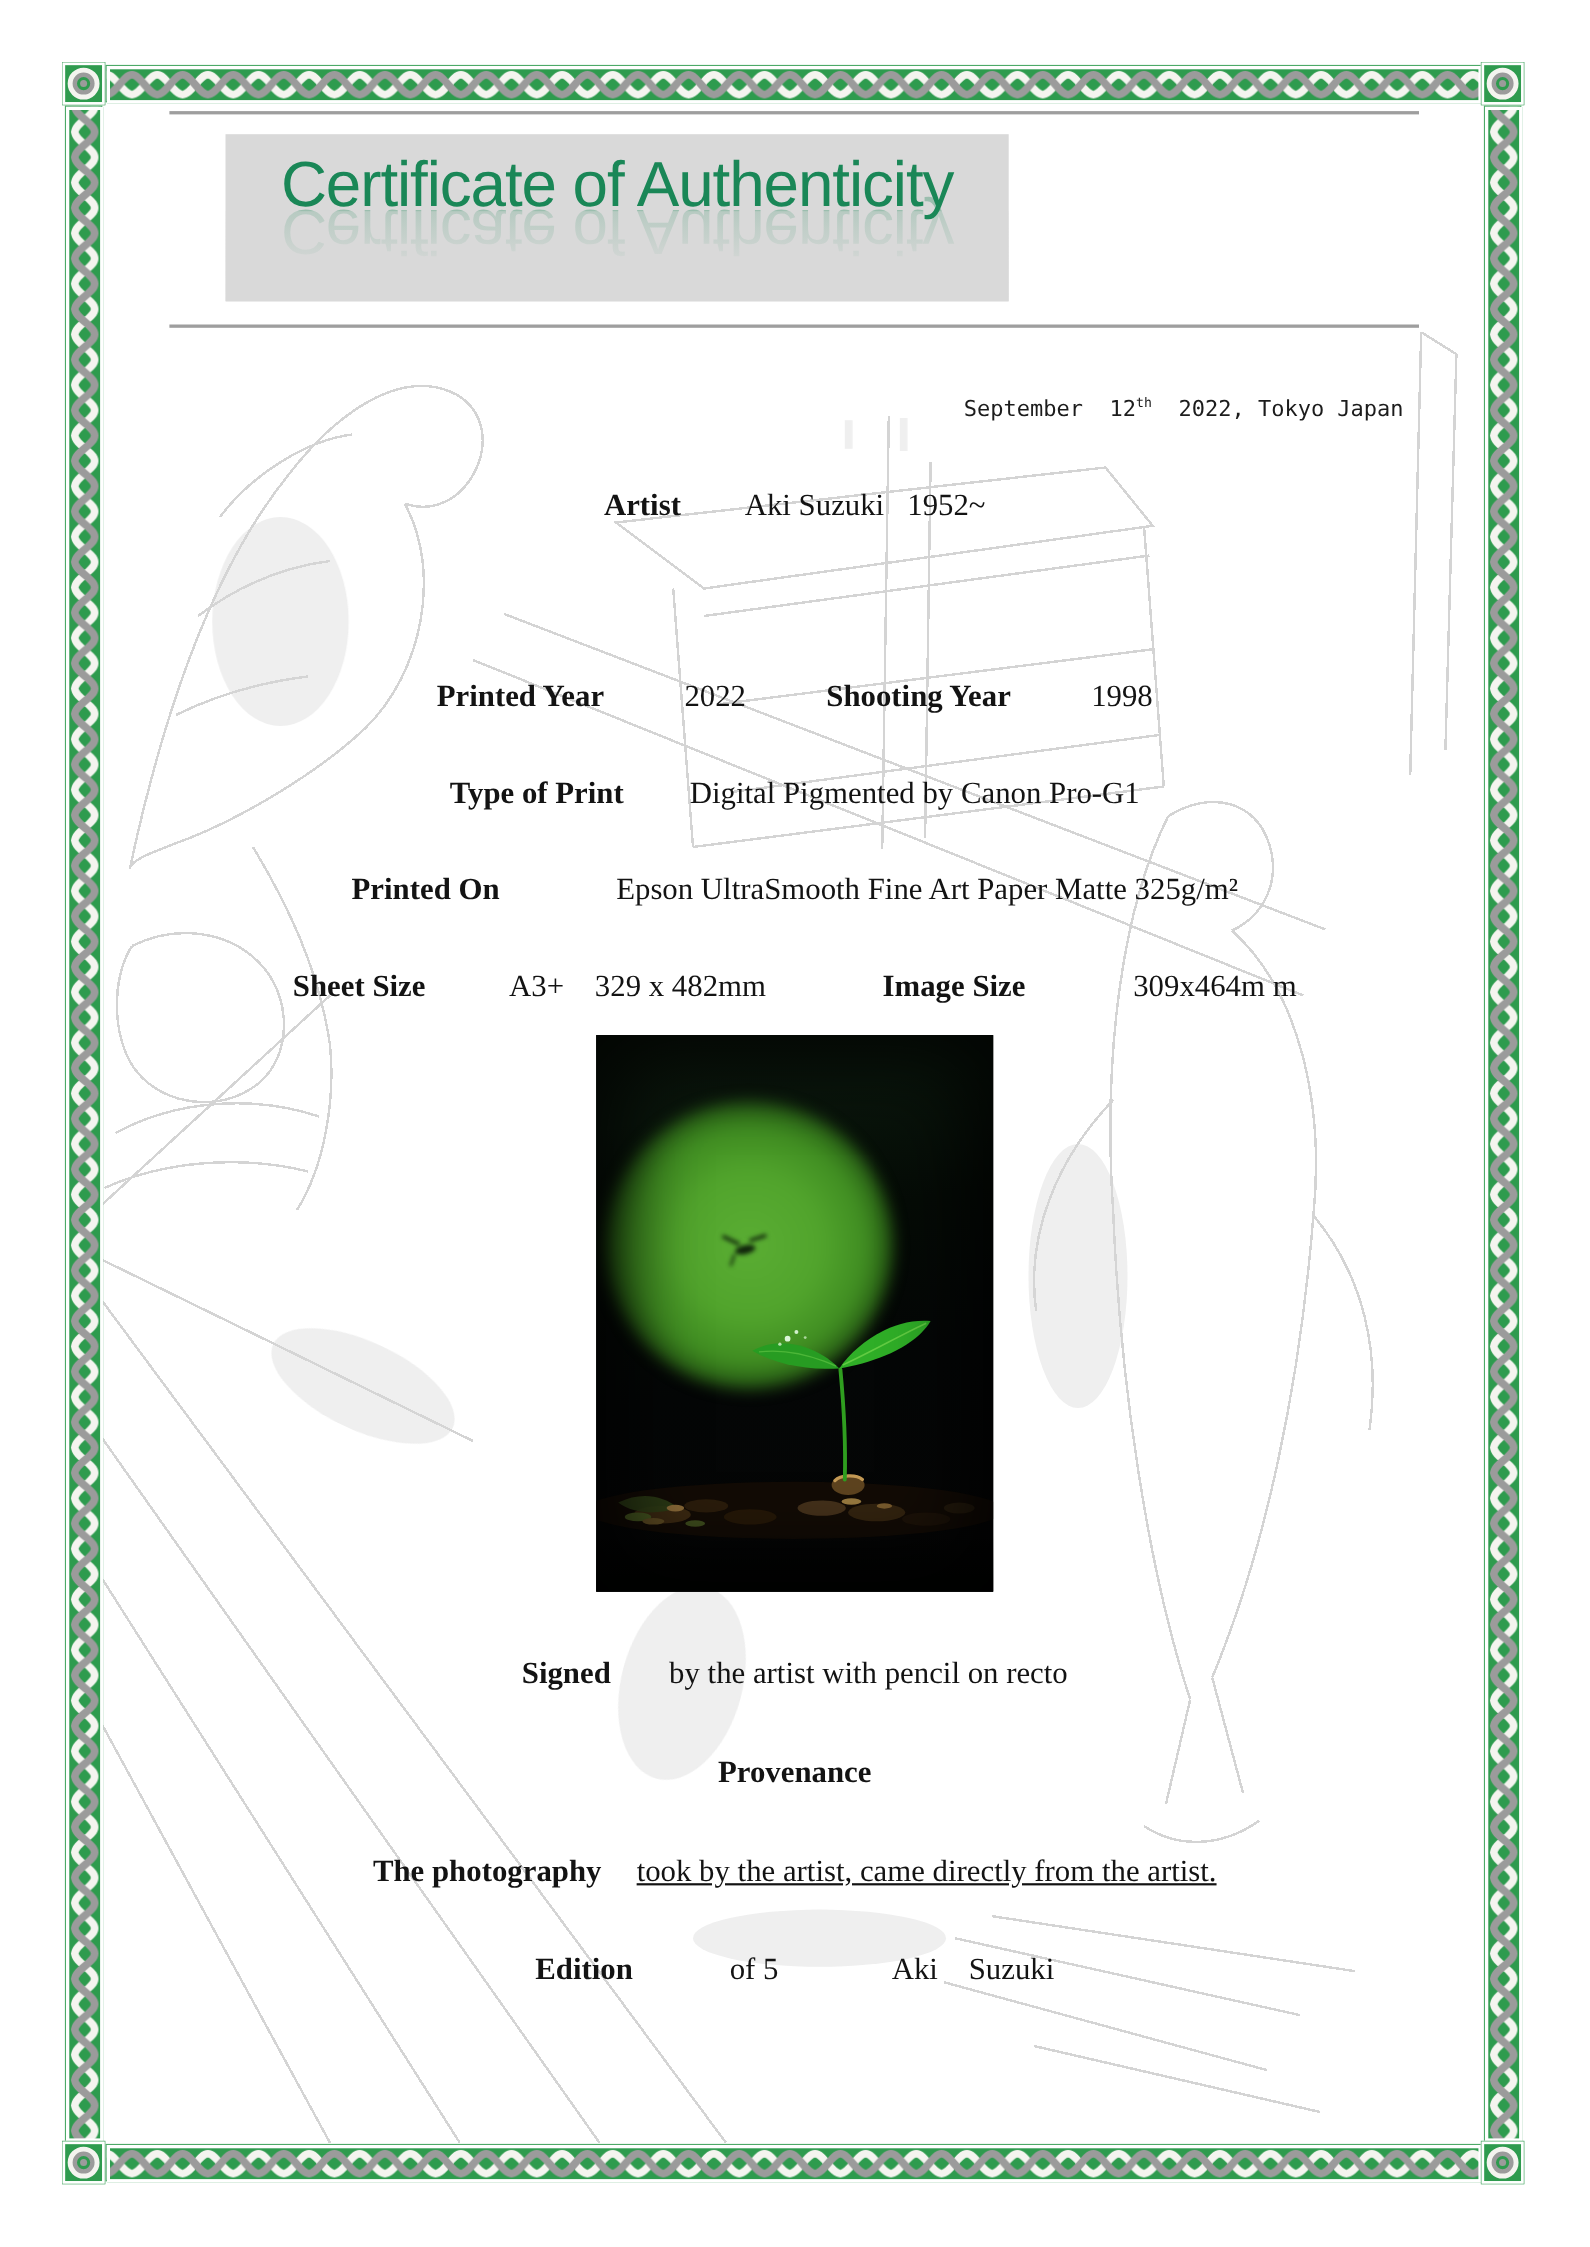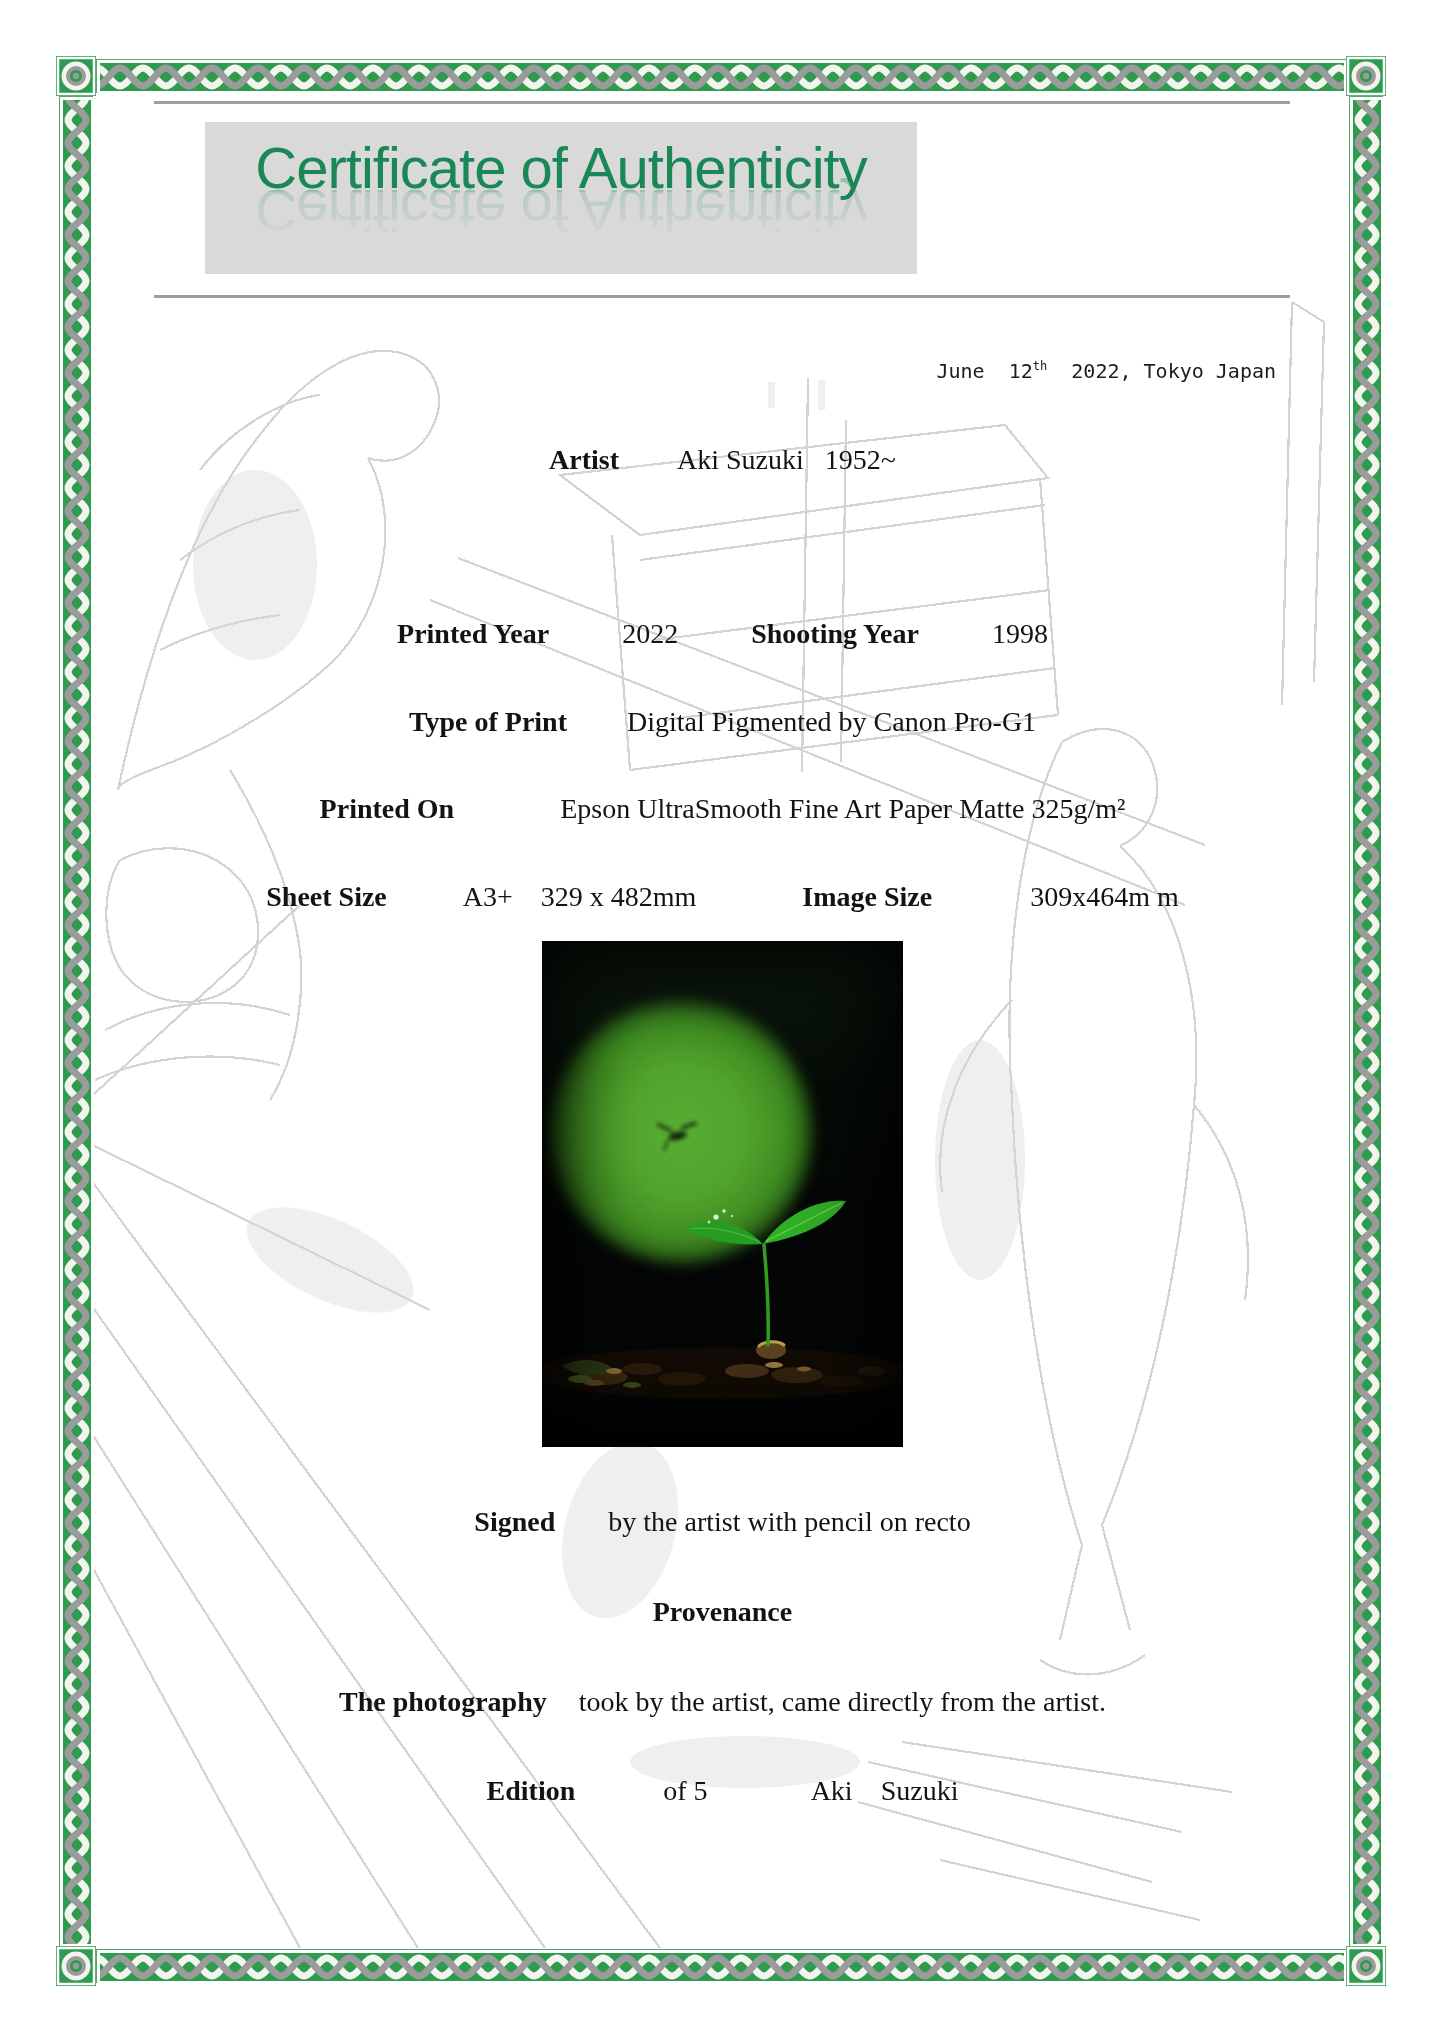--- a/index.html
+++ b/index.html
@@ -42,21 +42,21 @@
   .row{position:absolute;left:0;width:1445px;text-align:center;font-size:28px;white-space:pre;z-index:3;}
   .lbl{font-weight:bold;}
   .row-artist{top:444px;}      .row-artist .val{margin-left:58px;}
   .row-title{top:531px;}       .row-title .val{margin-left:66px;}
   .row-years{top:618px;}       .row-years .val{margin-left:73px;text-align:center;} .row-years .lbl2{margin-left:73px;}
   .row-type{top:706px;}        .row-type .val{margin-left:60px;}
   .row-printedon{top:793px;}   .row-printedon .val{margin-left:106px;}
   .row-sizes{top:881px;}       .row-sizes .val{margin-left:76px;} .row-sizes .lbl2{margin-left:106px;} .row-sizes .val2{margin-left:98px;}
   .row-signed{top:1506px;}     .row-signed .val{margin-left:53px;}
   .row-provenance{top:1596px;}
-  .row-photography{top:1686px;}.row-photography .val{margin-left:32px;}
+  .row-photography{top:1686px;}.row-photography .val{margin-left:32px;text-decoration:underline;}
   .row-edition{top:1775px;}    .row-edition .val{margin-left:88px;} .row-edition .sig{margin-left:103px;}
   
   .photo{position:absolute;left:542px;top:941px;width:361px;height:506px;overflow:hidden;z-index:4;
          background:#050505;}
   .photo-tint{position:absolute;inset:0;
          background:linear-gradient(170deg,#0b150b 0%,#0a160c 15%,#050b06 35%,#040606 60%,#050505 100%);}
   .orb{position:absolute;left:8px;top:60px;width:262px;height:262px;border-radius:50%;filter:blur(7px);
        background:radial-gradient(circle,#5aad33 0%,#51a42c 35%,#3f8c21 58%,rgba(30,80,14,.55) 78%,rgba(10,25,6,0) 100%);}
   .insect{position:absolute;left:112px;top:172px;width:50px;height:50px;filter:blur(2px);}
   .insect div{position:absolute;background:#11260c;}
@@ -200,21 +200,21 @@
   </div>
 
   <div class="rule rule-top"></div>
   <div class="title-box">
     <div class="title-main">Certificate of Authenticity</div>
     <div class="title-reflect">Certificate of Authenticity</div>
     <div class="title-fade"></div>
   </div>
   <div class="rule rule-mid"></div>
 
-  <div class="date-line"><span>June  12</span><sup>th</sup><span>  2022, Tokyo Japan</span></div>
+  <div class="date-line"><span>September  12</span><sup>th</sup><span>  2022, Tokyo Japan</span></div>
 
   <div class="row row-artist"><span class="lbl">Artist</span><span class="val">Aki Suzuki   1952~</span></div>
 
 
   <div class="row row-years"><span class="lbl">Printed Year</span><span class="val">2022</span><span class="lbl lbl2">Shooting Year</span><span class="val">1998</span></div>
 
   <div class="row row-type"><span class="lbl">Type of Print</span><span class="val">Digital Pigmented by Canon Pro-G1</span></div>
 
   <div class="row row-printedon"><span class="lbl">Printed On</span><span class="val">Epson UltraSmooth Fine Art Paper Matte 325g/m²</span></div>
 

